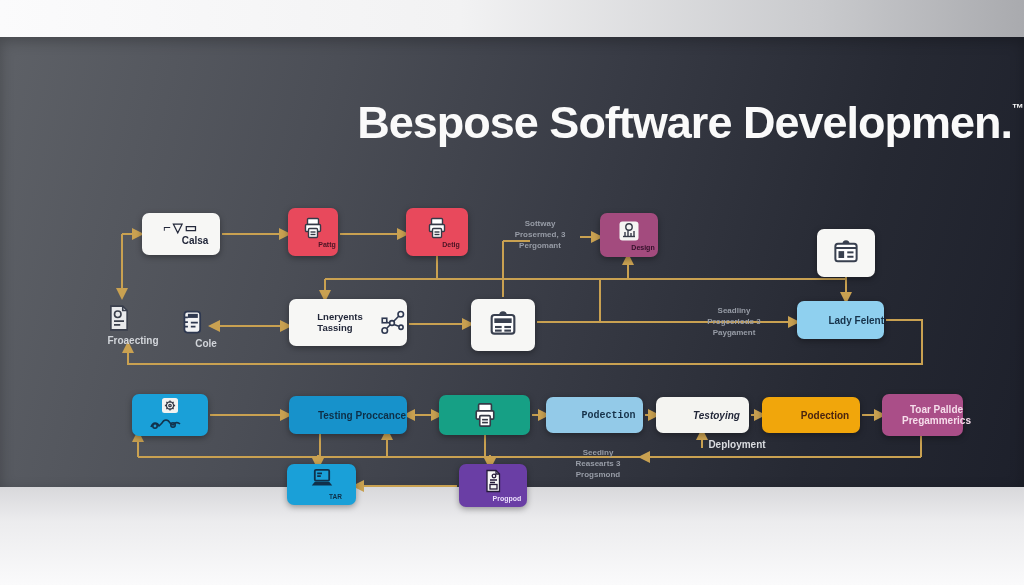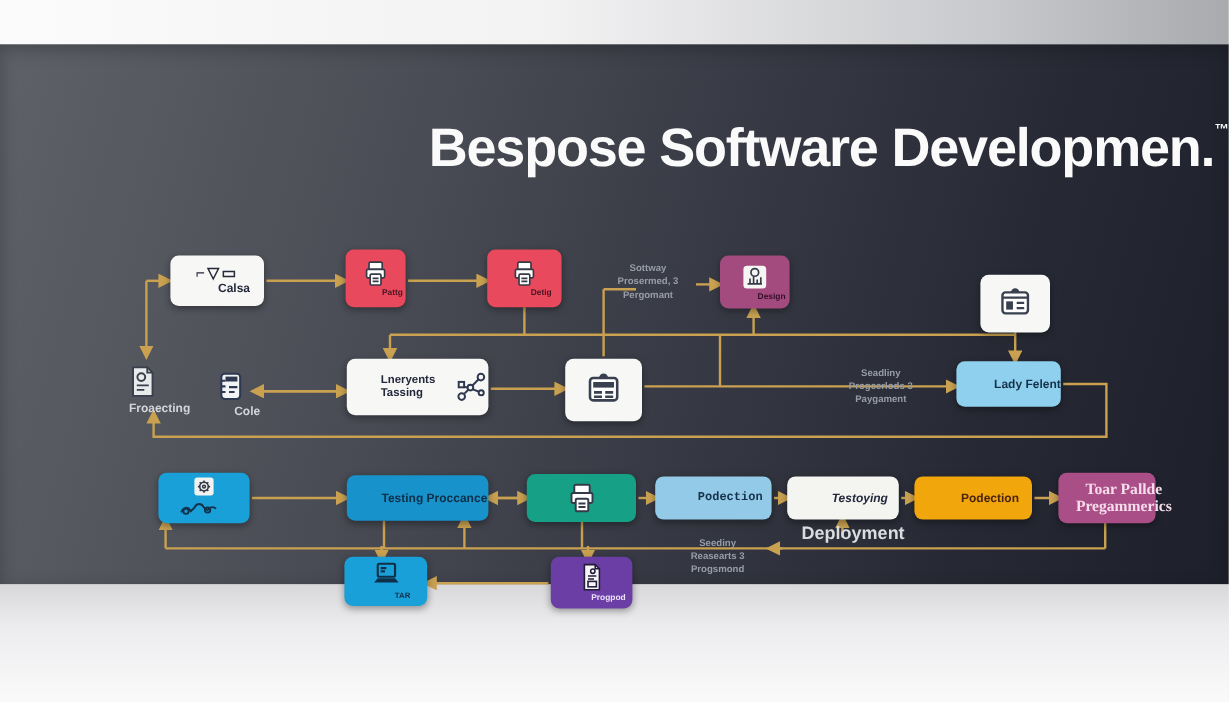--- a/index.html
+++ b/index.html
@@ -38,31 +38,31 @@
   #n-ladyfelent{left:797px;top:264px;width:87px;height:38px;background:#8fd0ef;color:#16324a;align-items:flex-end;}
   #n-ladyfelent .lbl{font-size:10px;}
   #n-gearbox{left:132px;top:357px;width:76px;height:42px;background:#1aa0d8;}
   #n-testingproc{left:289px;top:359px;width:118px;height:38px;background:#1792cb;color:#0e2f47;}
   #n-testingproc .lbl,#n-podection .lbl,#n-testoying .lbl,#n-testeving .lbl{font-size:10px;}
   #n-greenbox{left:439px;top:358px;width:91px;height:40px;background:#16a085;}
   #n-podection{left:546px;top:360px;width:97px;height:36px;background:#93cae8;color:#16324a;font-family:Liberation Mono, monospace;}
   #n-testoying{left:656px;top:360px;width:93px;height:36px;background:#f4f4f1;color:#23283a;font-style:italic;}
   #n-testeving{left:762px;top:360px;width:98px;height:36px;background:#f1a60b;color:#4a2410;}
   #n-toar{left:882px;top:357px;width:81px;height:42px;background:#aa4e88;color:#f6ddeb;}
-  #n-toar .lbl{font-size:13px;font-family:Liberation Serif, serif;}
+  #n-toar .lbl{font-size:10px;}
   #n-tar{left:287px;top:427px;width:69px;height:41px;background:#1aa0d8;color:#0e2f47;}
   #n-tar .lbl{font-size:6.5px;}
   #n-progpod{left:459px;top:427px;width:68px;height:43px;background:#6a3ea5;color:#eadffb;}
   #n-progpod .lbl{font-size:7px;}
   .anno{position:absolute;z-index:3;font-size:8px;font-weight:bold;line-height:11px;
     color:#979ca6;text-align:center;}
   #a-software{left:496px;top:181px;width:88px;}
   #a-seadliny{left:686px;top:268px;width:96px;}
   #a-seediny{left:550px;top:410px;width:96px;}
-  #a-deploy{left:668px;top:402px;width:74px;color:#dadce0;font-size:15px;}
+  #a-deploy{left:700px;top:402px;width:74px;color:#dadce0;font-size:10px;}
   .ic{display:block;}
 </style>
 </head>
 <body>
 
 <div class="stage">
   <div class="top-band"></div>
   <div class="panel">
 
     <div class="title"><span>Bespose Software Developmen.</span><sup>™</sup></div>

